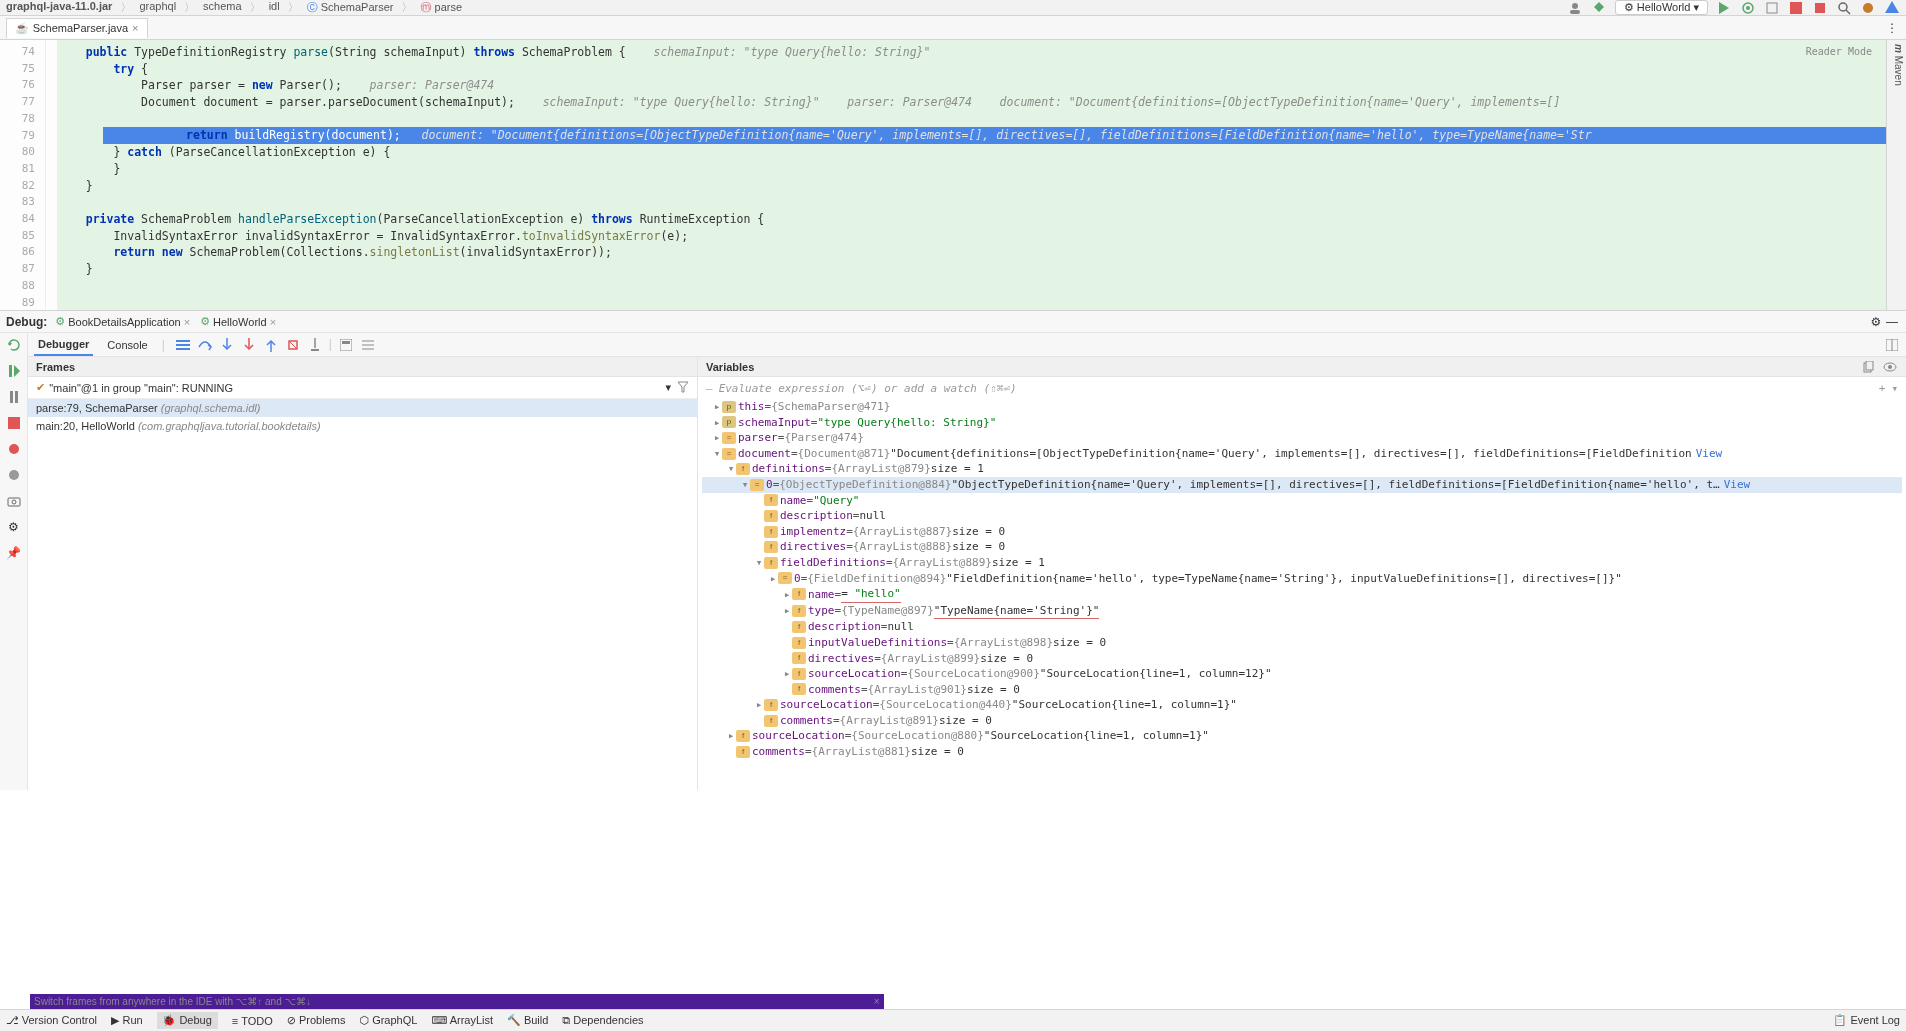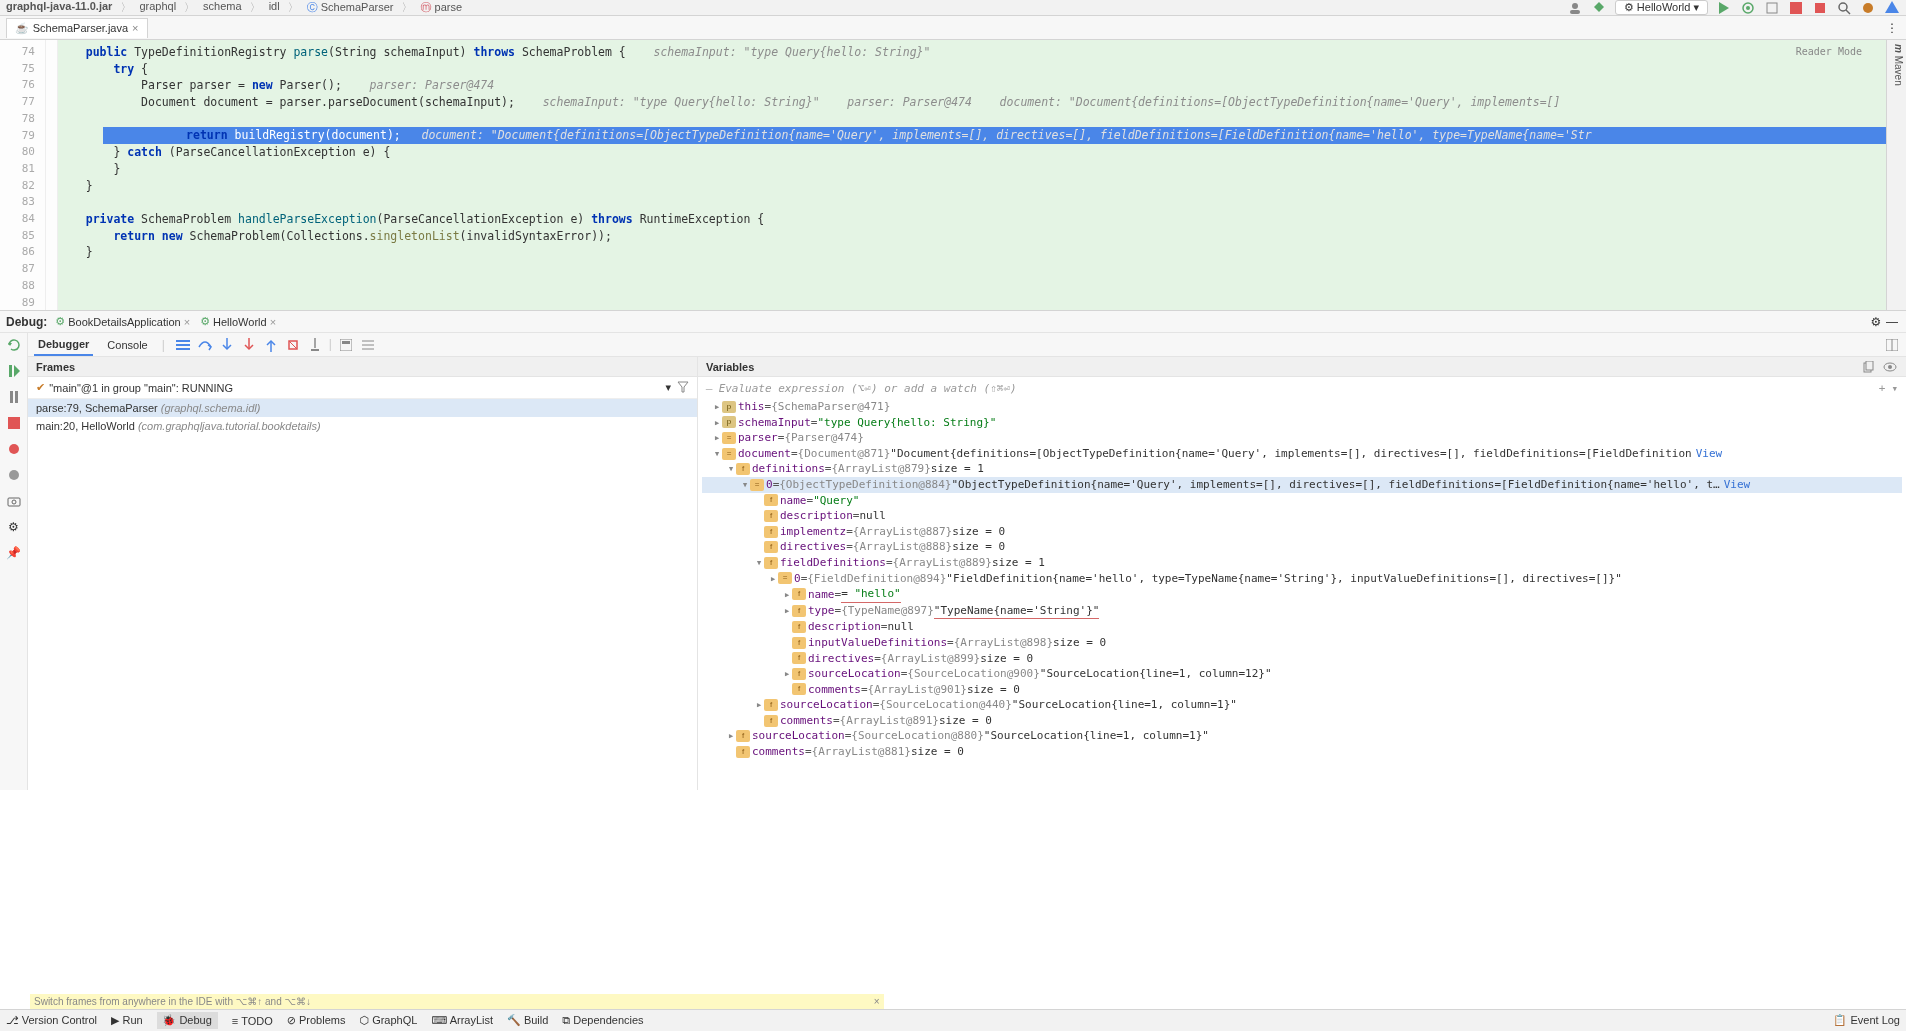--- a/index.html
+++ b/index.html
@@ -19,21 +19,21 @@
 .gutter2 { width: 12px; background: #fdfdfd; border-right: 1px solid #eee;}
 .code-area { flex: 1; font-family: Menlo, monospace; font-size: 11.5px; line-height: 16.7px; padding-top: 4px; overflow: hidden; position: relative; }
 .code-line { white-space: pre; height: 16.7px; }
 .kw { color: #0033b3; font-weight: bold;}
 .fn { color: #7a7a43; }
 .fn2 { color: #00627a; }
 .cmt { color: #8c8c8c; font-style: italic; }
 .covered { background: #e4f4e4; }
 .debug-hl { background: #4a86e8; color: #fff; margin-left: 45px; }
 .debug-hl .cmt { color: #e0e0e0; }
-.reader-mode { position: absolute; right: 44px; top: 4px; font-size: 10px; color: #888; }
+.reader-mode { position: absolute; right: 34px; top: 4px; font-size: 10px; color: #888; }
 .debug-panel { background: #f7f7f7; border-top: 1px solid #d4d4d4; display: flex; flex-direction: column; height: 480px; justify-content: center; }
 .debug-header { display: flex; align-items: center; height: 22px; border-bottom: 1px solid #e4e4e4; padding: 0 6px; }
 .debug-title-tabs { display: flex; gap: 10px; align-items: center; }
 .debug-close-tab { display: inline-flex; align-items: center; gap: 3px; font-size: 11px; }
 .debug-controls { width: 28px; background: #f7f7f7; border-right: 1px solid #e4e4e4; display: flex; flex-direction: column; align-items: center; padding-top: 4px; gap: 10px; }
 .debug-body { flex: 1; display: flex; }
 .debug-main { flex: 1; display: flex; flex-direction: column; }
 .debug-tabs-row { height: 24px; display: flex; align-items: center; gap: 10px; padding-left: 6px; border-bottom: 1px solid #e4e4e4; }
 .dtab { font-size: 11px; padding: 4px 4px; cursor: pointer; }
 .dtab.active { font-weight: bold; border-bottom: 2px solid #4a86e8; }
@@ -52,21 +52,21 @@
 .var-eq { color: #555; }
 .var-ref { color: #888; }
 .var-val { color: #333; }
 .var-str { color: #067d17; }
 .var-view { color: #3571d4; cursor: pointer; margin-left: 4px; }
 .fi-i { display: inline-block; width: 14px; height: 12px; margin-right: 2px; background: #f2c572; border-radius: 2px; font-size: 8px; text-align: center; line-height: 12px; color: #8a5a14; font-family: sans-serif; }
 .pi-i { background: #ddc582; color: #6a540c; }
 .eval-row { height: 22px; display: flex; align-items: center; padding: 0 8px; color: #999; font-style: italic; font-family: Menlo, monospace; font-size: 11px; gap: 6px; }
 .footer { position: absolute; bottom: 0; left: 0; right: 0; height: 22px; background: #f2f2f2; border-top: 1px solid #d4d4d4; display: flex; align-items: center; padding: 0 6px; font-size: 11px; gap: 14px; }
 .footer .right { margin-left: auto; display: flex; gap: 12px; }
-.hint-bar { position: absolute; bottom: 22px; left: 30px; font-size: 10px; color: #888; background: #fef9c3; padding: 2px 4px; }
+.hint-bar { position: absolute; bottom: 22px; left: 30px; font-size: 10px; color: #888; background: #4c1d95; padding: 2px 4px; }
 .side-bar-right { position: absolute; right: 0; top: 40px; width: 20px; background: #f2f2f2; border-left: 1px solid #d4d4d4; height: 270px; writing-mode: vertical-rl; font-size: 10px; padding: 4px 2px; color: #555; }
 .underline-red { border-bottom: 1px solid #d46868; }
 svg { display: block; }
 .toolbar-icons { display: flex; gap: 6px; }
 </style>
 </head>
 <body>
 
 <div class="top-bar">
   <div class="breadcrumbs" id="bcrumbs">
@@ -175,20 +175,21 @@
       <div class="code-line"><span class="">        </span><span class="kw">try</span><span class=""> {</span></div>
       <div class="code-line"><span class="">            Parser parser = </span><span class="kw">new</span><span class=""> Parser();    </span><span class="cmt">parser: Parser@474</span></div>
       <div class="code-line"><span class="">            Document document = parser.parseDocument(schemaInput);    </span><span class="cmt">schemaInput: "type Query{hello: String}"    parser: Parser@474    document: "Document{definitions=[ObjectTypeDefinition{name='Query', implements=[]</span></div>
       <div class="code-line"><span class=""></span></div>
       <div class="code-line debug-hl"><span class="">            </span><span class="kw">return</span><span class=""> buildRegistry(document);   </span><span class="cmt">document: "Document{definitions=[ObjectTypeDefinition{name='Query', implements=[], directives=[], fieldDefinitions=[FieldDefinition{name='hello', type=TypeName{name='Str</span></div>
       <div class="code-line"><span class="">        } </span><span class="kw">catch</span><span class=""> (ParseCancellationException e) {</span></div>
       <div class="code-line"><span class="">        }</span></div>
       <div class="code-line"><span class="">    }</span></div>
       <div class="code-line"><span class=""></span></div>
       <div class="code-line"><span class="">    </span><span class="kw">private</span><span class=""> SchemaProblem </span><span class="fn2">handleParseException</span><span class="">(ParseCancellationException e) </span><span class="kw">throws</span><span class=""> RuntimeException {</span></div>
+      <div class="code-line"><span class="">        InvalidSyntaxError invalidSyntaxError = InvalidSyntaxError.</span><span class="fn">toInvalidSyntaxError</span><span class="">(e);</span></div>
       <div class="code-line"><span class="">        </span><span class="kw">return new</span><span class=""> SchemaProblem(Collections.</span><span class="fn">singletonList</span><span class="">(invalidSyntaxError));</span></div>
       <div class="code-line"><span class="">    }</span></div>
       <div class="code-line"><span class=""></span></div>
     </div>
 </div>
 <div class="side-bar-right">
   <span style="font-style:italic;font-weight:bold;">m</span>
   <span>Maven</span>
 </div>
 

